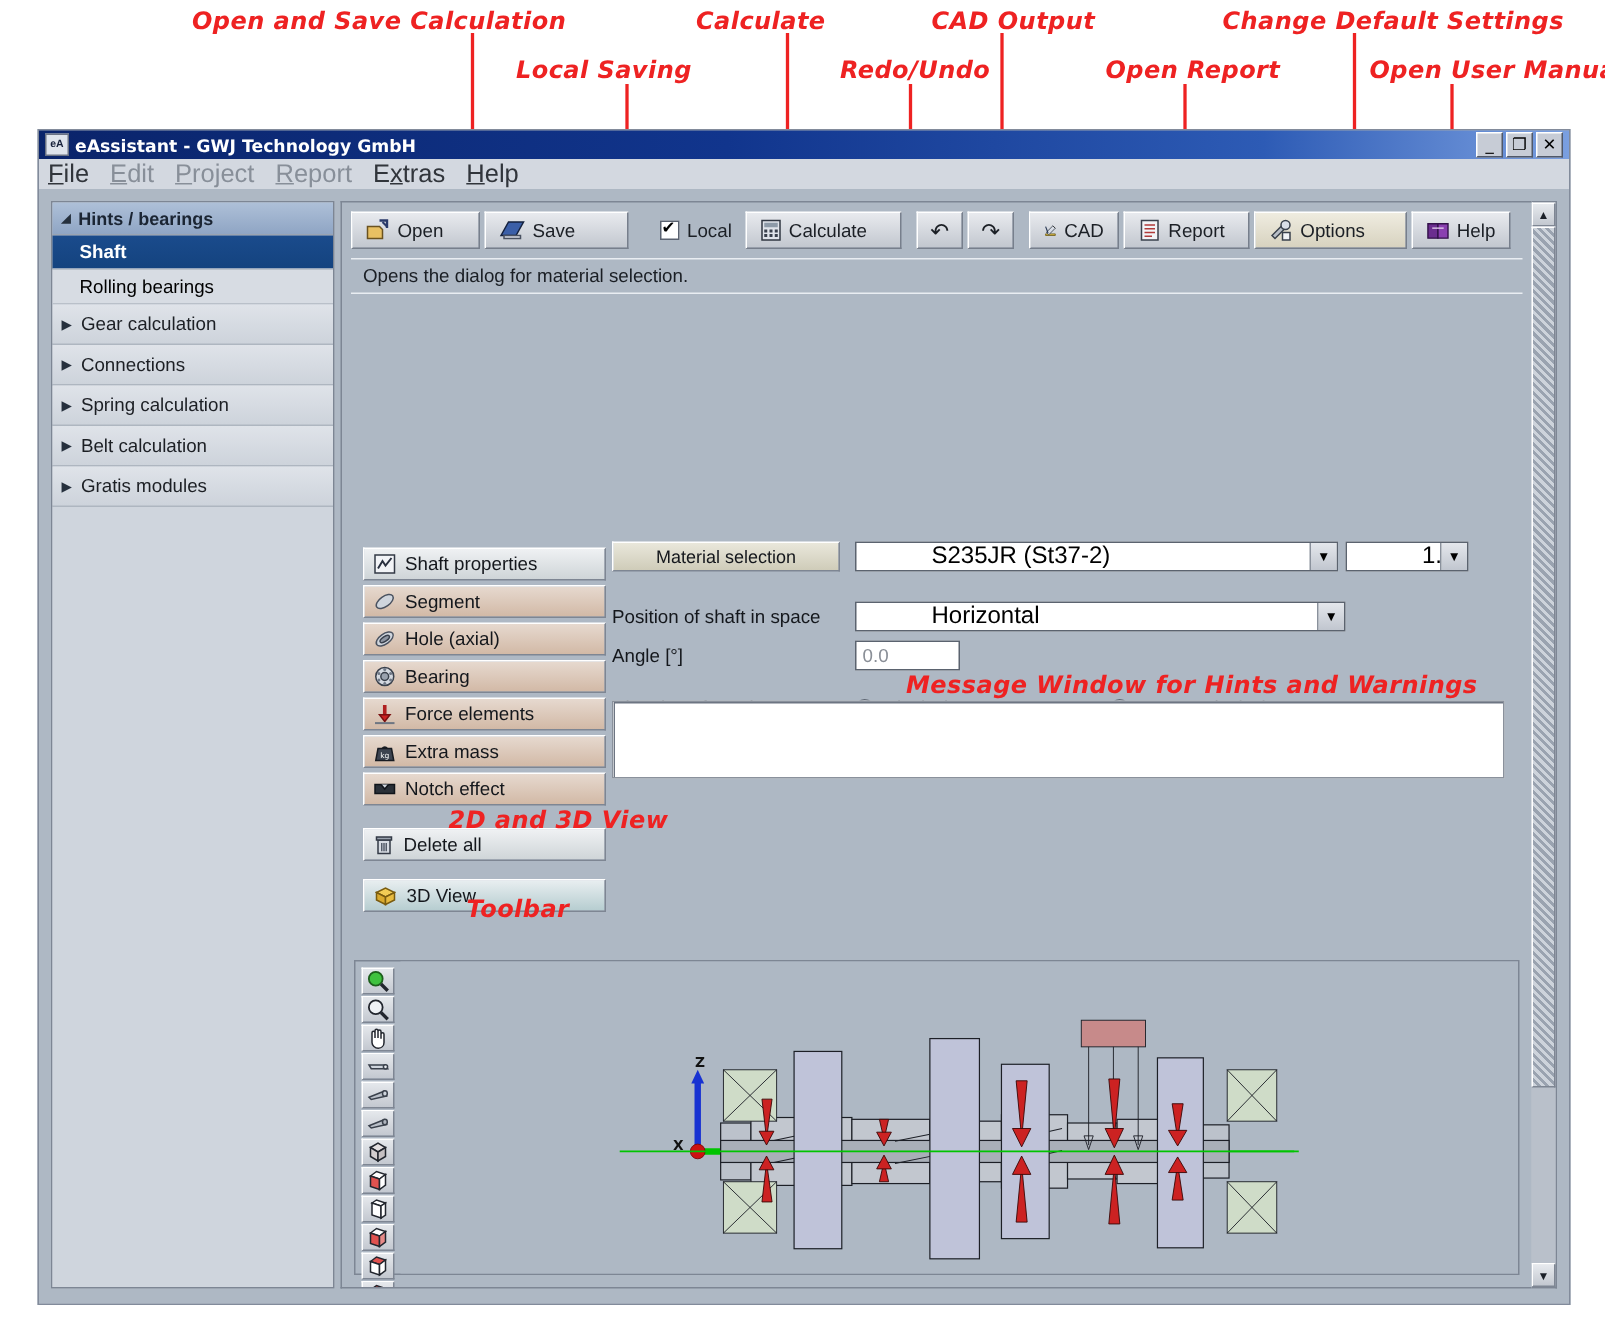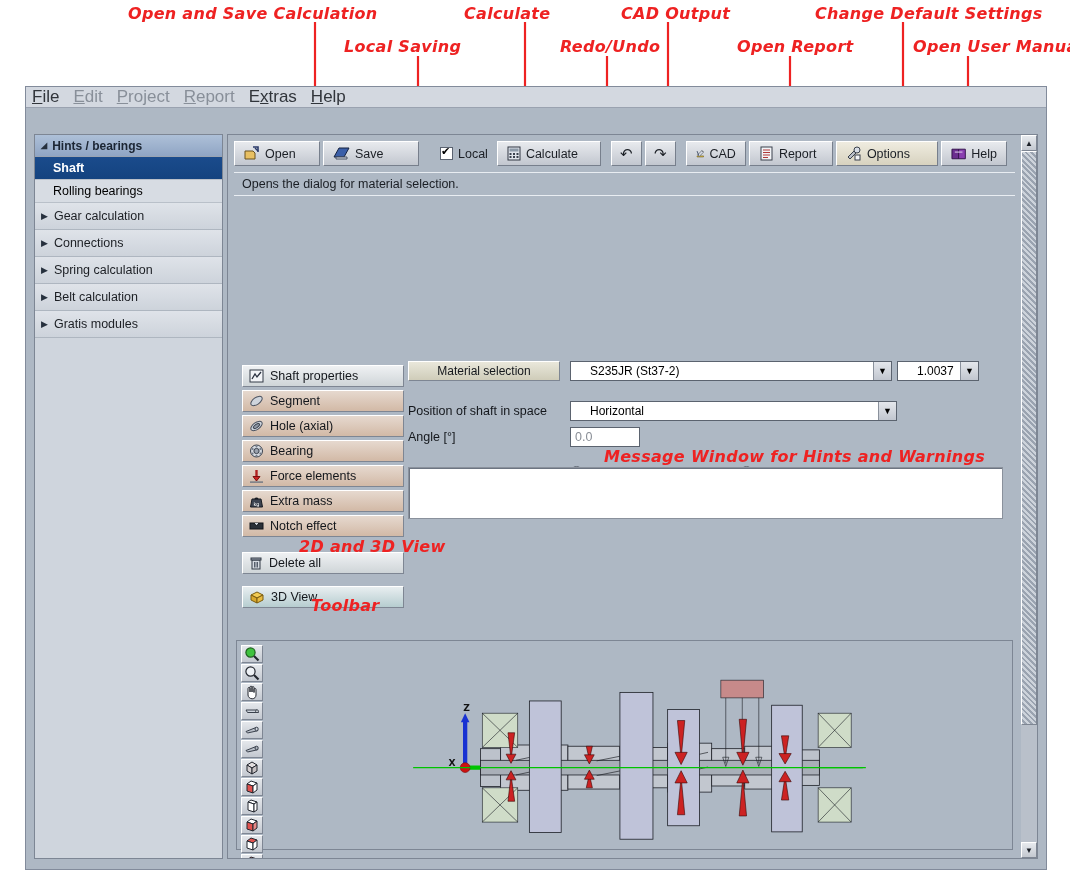--- a/index.html
+++ b/index.html
@@ -83,21 +83,21 @@
   .lbtn.teal{background:linear-gradient(to bottom,#e8eef0,#b6cdd0);}
   .lbtn.gap{margin-top:15px;}
 
   #fields{position:absolute;left:180px;top:160px;right:18px;}
   .frow{display:flex;align-items:center;margin-bottom:6px;}
   .flabel{font-size:12.5px;color:#14171c;width:162px;}
   .btn-mat{width:152px;height:20px;background:linear-gradient(to bottom,#e9e7db,#cfccb9);
      border:1px solid #fff;border-right-color:#7e8693;border-bottom-color:#7e8693;
      font-size:12px;color:#14171c;display:flex;align-items:center;justify-content:center;box-sizing:border-box;}
   .combo{height:20px;background:#fff;border:1px solid #5b636f;display:flex;align-items:center;box-sizing:border-box;}
-  .combo .cv{flex:1;padding-left:19px;font-size:12px;color:#000;overflow:hidden;white-space:nowrap;}
+  .combo .cv{flex:1;padding-left:19px;font-size:16px;color:#000;overflow:hidden;white-space:nowrap;margin-left:31px;}
   .combo .arw{width:17px;height:18px;background:linear-gradient(to bottom,#e4e7ec,#c1c6cf);
      border-left:1px solid #8a919c;display:flex;align-items:center;justify-content:center;font-size:9px;color:#000;}
   .txt{height:20px;background:#fff;border:1px solid #5b636f;box-sizing:border-box;
      padding-left:4px;font-size:12.5px;display:flex;align-items:center;color:#000;}
   .txt.dim{color:#8a8f97;}
   .radio-wrap{display:flex;align-items:center;gap:6px;font-size:12.5px;color:#14171c;}
   .rad{width:11px;height:11px;border-radius:50%;background:#fff;border:1px solid #5b636f;position:relative;}
   .rad.on:after{content:"";position:absolute;left:2.5px;top:2.5px;width:5px;height:5px;border-radius:50%;background:#000;}
 
   #msgwin{position:absolute;left:180px;top:266px;right:18px;height:50px;background:#fff;
@@ -164,20 +164,29 @@
 <div class="anno" style="left:815px;top:4px;">Change Default Settings</div>
 <div class="anno" style="left:913px;top:37px;">Open User Manual</div>
 <div class="anno" style="left:529px;top:180px;">Quick Info</div>
 <div class="anno" style="left:448px;top:382px;">Define the Shaft</div>
 <div class="anno" style="left:604px;top:447px;z-index:20;">Message Window for Hints and Warnings</div>
 <div class="anno" style="left:299px;top:537px;z-index:20;">2D and 3D View</div>
 <div class="anno" style="left:311px;top:596px;z-index:20;">Toolbar</div>
 
 <div id="app-window">
 
+  <div id="titlebar">
+    <div class="tb-icon">eA</div>
+    <div class="tb-title">eAssistant - GWJ Technology GmbH</div>
+    <div class="tb-buttons">
+      <div class="tb-btn">_</div>
+      <div class="tb-btn">❐</div>
+      <div class="tb-btn">✕</div>
+    </div>
+  </div>
 
   <div id="menubar">
     <div class="menu-item"><u>F</u><span>ile</span></div>
     <div class="menu-item" style="color:#888f99;"><u>E</u>dit</div>
     <div class="menu-item" style="color:#888f99;"><u>P</u>roject</div>
     <div class="menu-item" style="color:#888f99;"><u>R</u>eport</div>
     <div class="menu-item">E<u>x</u>tras</div>
     <div class="menu-item"><u>H</u>elp</div>
   </div>
 

